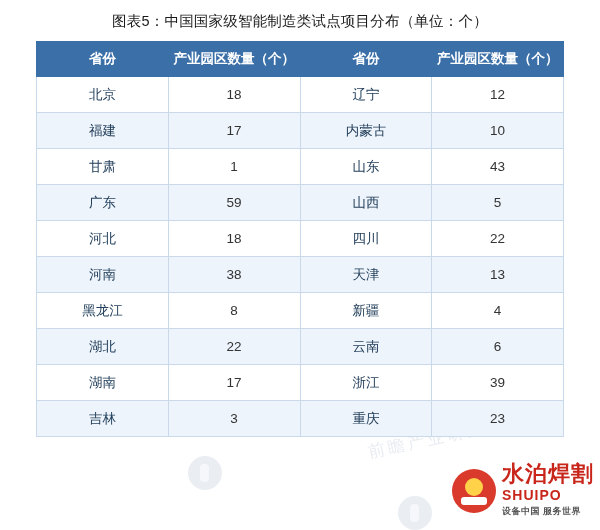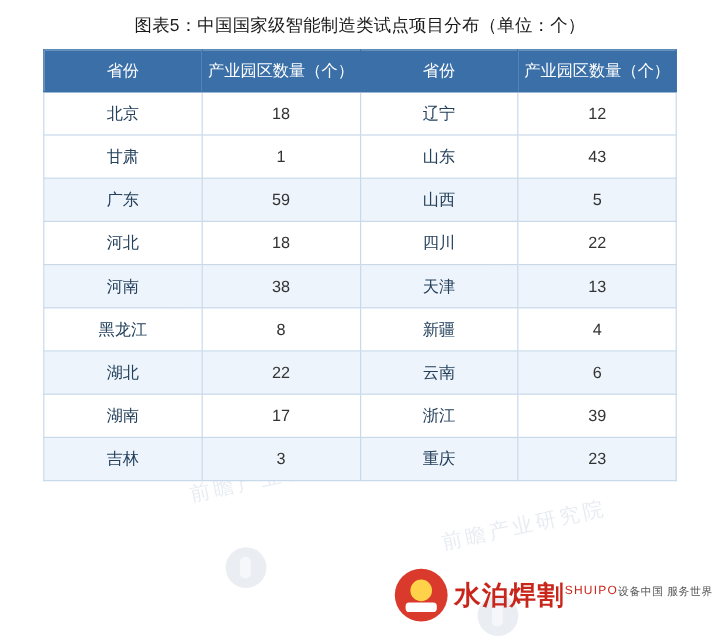--- a/index.html
+++ b/index.html
@@ -47,21 +47,21 @@
     font-size: 13.5px;
     color: #24405c;
     text-align: center;
     vertical-align: middle;
     padding: 0;
     background: transparent;
   }
   table.data thead th {
     background: #3a6fa8;
     color: #ffffff;
-    font-weight: normal;
+    font-weight: bold;
     border: 1px solid #3a6fa8;
     height: 34px;
     font-size: 13.5px;
   }
   table.data td.prov {
     width: 84px;
     color: #24405c;
   }
   table.data td.val {
     width: 180px;
@@ -142,41 +142,43 @@
   .logo-mark:after {
     content: "";
     position: absolute;
     left: 9px; bottom: 8px;
     width: 26px; height: 8px;
     border-radius: 3px;
     background: #ffffff;
   }
   .logo-text {
     display: flex;
-    flex-direction: row;
+    flex-direction: column;
     justify-content: center;
   }
   .logo-cn {
     font-size: 22px;
     font-weight: bold;
     color: #c9261b;
     line-height: 1;
     letter-spacing: 1px;
   }
   .logo-en {
-    font-size: 10px;
+    font-size: 14px;
     color: #c9261b;
     letter-spacing: 1px;
     margin-top: 2px;
+    font-weight: bold;
   }
   .logo-sub {
     font-size: 9px;
     color: #555555;
     margin-top: 2px;
     letter-spacing: 0.5px;
+    font-weight: bold;
   }
 </style>
 </head>
 <body>
 
 <div class="page">
 
   <div class="title">图表5：中国国家级智能制造类试点项目分布（单位：个）</div>
 
   <div class="table-wrap">
@@ -199,20 +201,26 @@
           <th>产业园区数量（个）</th>
         </tr>
       </thead>
       <tbody>
         <tr class="even">
           <td class="prov">北京</td>
           <td class="val">18</td>
           <td class="prov">辽宁</td>
           <td class="val">12</td>
         </tr>
+        <tr class="odd">
+          <td class="prov">福建</td>
+          <td class="val">17</td>
+          <td class="prov">内蒙古</td>
+          <td class="val">10</td>
+        </tr>
         <tr class="even">
           <td class="prov">甘肃</td>
           <td class="val">1</td>
           <td class="prov">山东</td>
           <td class="val">43</td>
         </tr>
         <tr class="odd">
           <td class="prov">广东</td>
           <td class="val">59</td>
           <td class="prov">山西</td>

